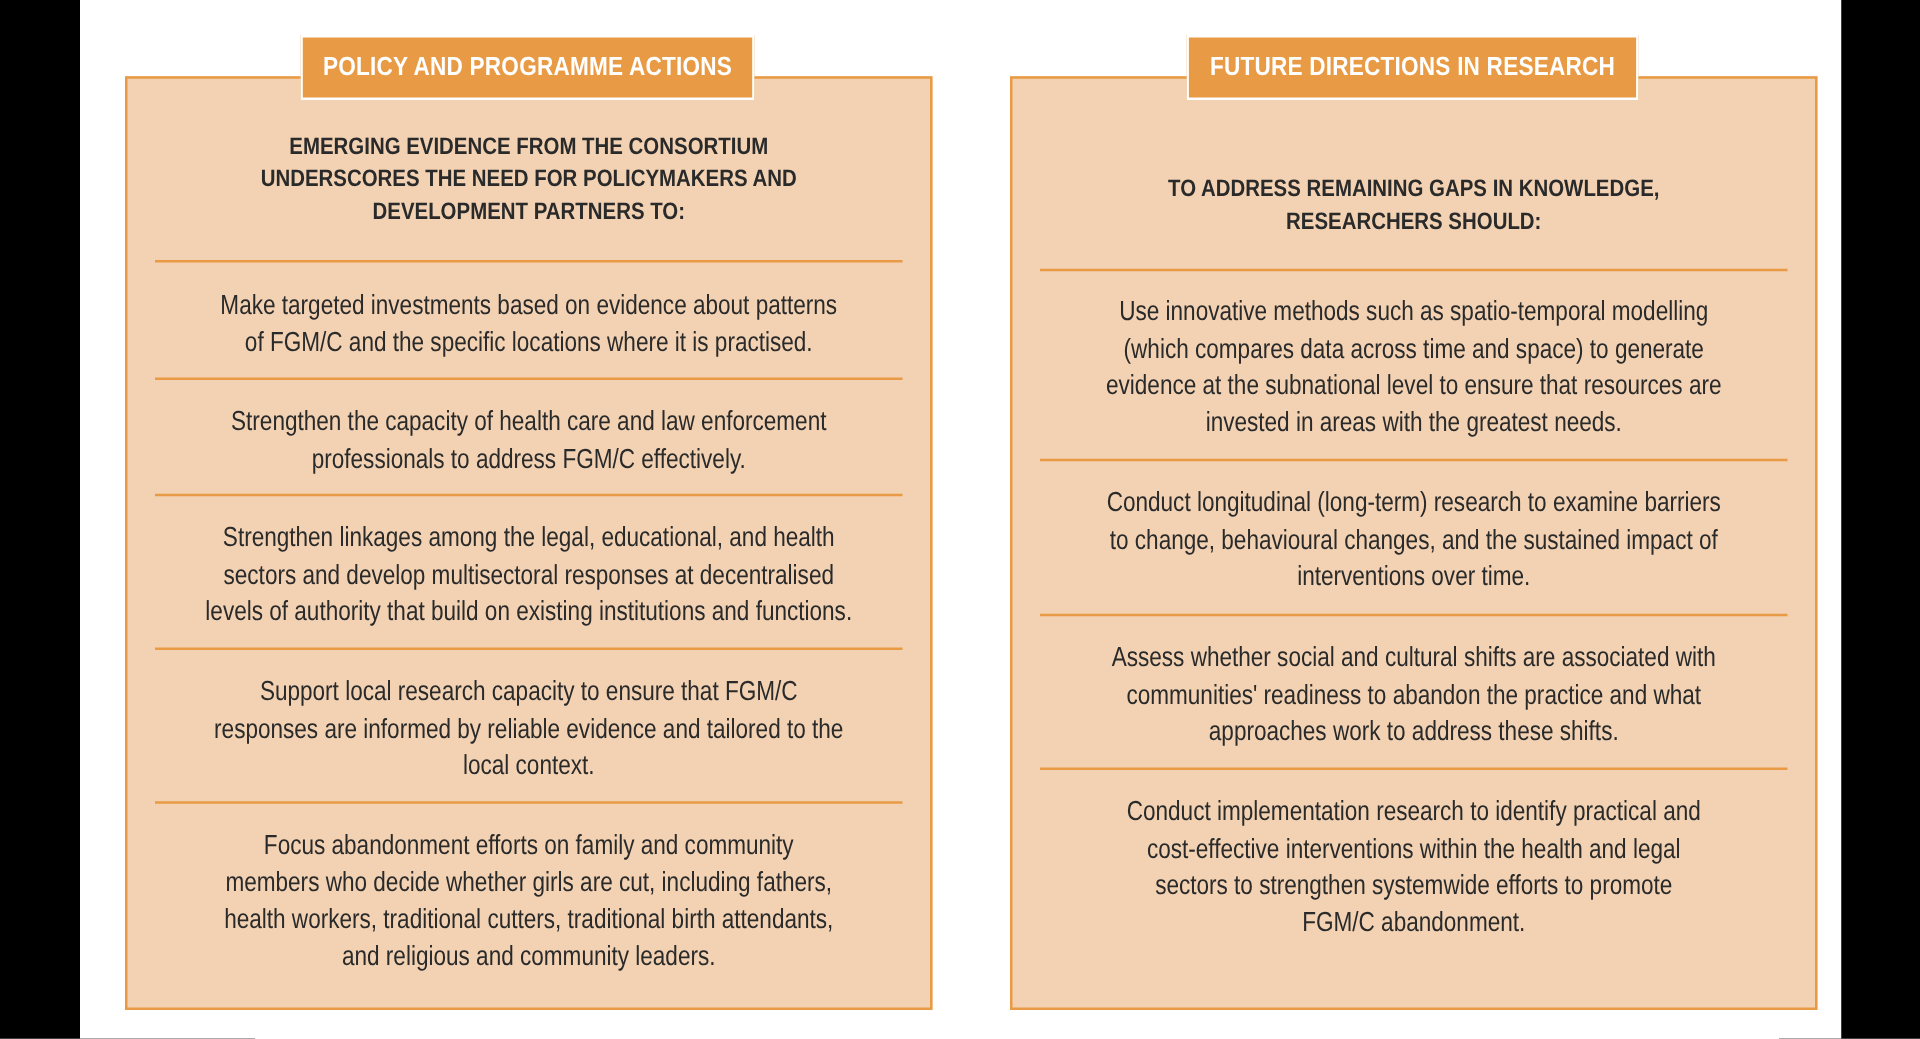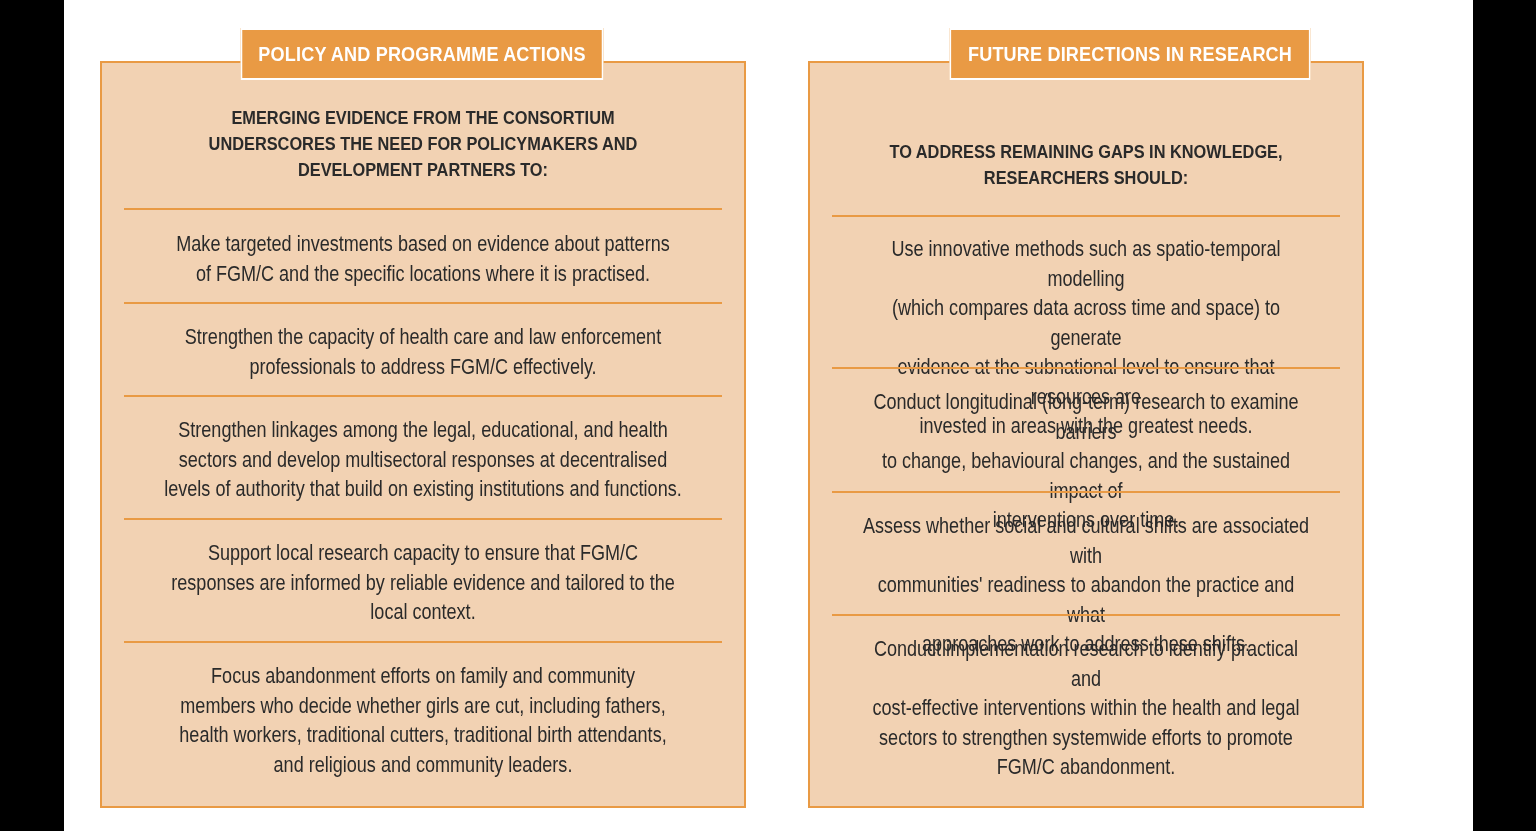--- a/index.html
+++ b/index.html
@@ -1,21 +1,21 @@
 <!DOCTYPE html>
 <html><head>
 <meta charset="utf-8">
 <style>
   html, body { margin:0; padding:0; }
   body { width:1536px; height:831px; background:#000; position:relative; overflow:hidden;
          font-family:"Liberation Sans", sans-serif; }
   .page { position:absolute; left:64px; top:0; width:1409px; height:831px; background:#fff; }
   .panel { position:absolute; top:61px; height:747px; background:#f2d2b3; border:2px solid #e99a44; box-sizing:border-box; }
   .panel.left { left:100px; width:646px; }
-  .panel.right { left:808px; width:556px; }
+  .panel.right { left:808px; width:646px; }
   .tab { position:absolute; top:28px; height:52px; background:#e99a44; border:2px solid #fff; box-sizing:border-box;
          color:#fff; font-weight:bold; font-size:21px; letter-spacing:0.2px; display:flex; align-items:center; justify-content:center;
          transform:scaleX(0.86); transform-origin:center; white-space:nowrap; }
   .tab.left { left:211px; width:422px; }
   .tab.right { left:920px; width:420px; }
   .intro { position:absolute; left:0; right:0; text-align:center; color:#2a2a2a; font-weight:bold; font-size:19px; line-height:26px;
            transform:scaleX(0.86); transform-origin:center; white-space:pre-line; }
   .rule { position:absolute; left:22px; right:22px; height:2px; background:#e99a44; }
   .item { position:absolute; left:0; right:0; text-align:center; color:#2a2a2a; font-size:22px; line-height:29.5px;
           transform:scaleX(0.82); transform-origin:center; white-space:pre-line; }

